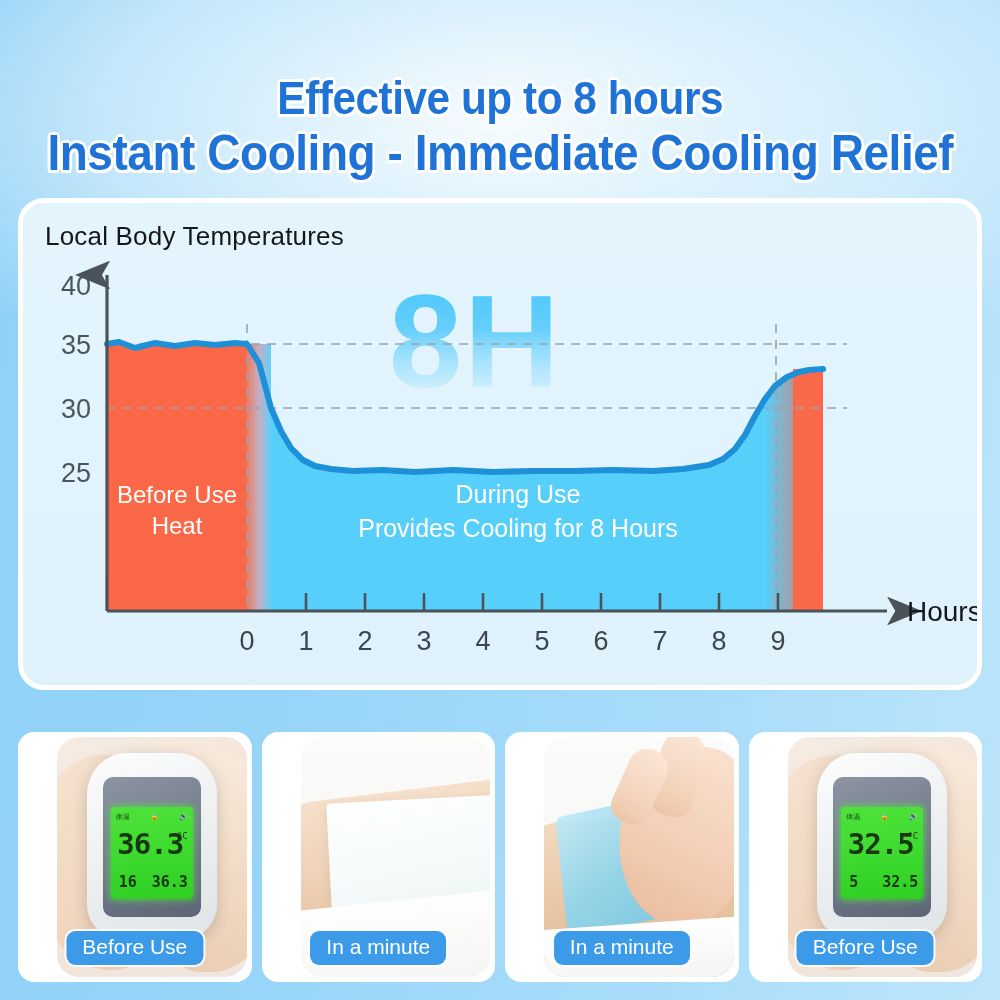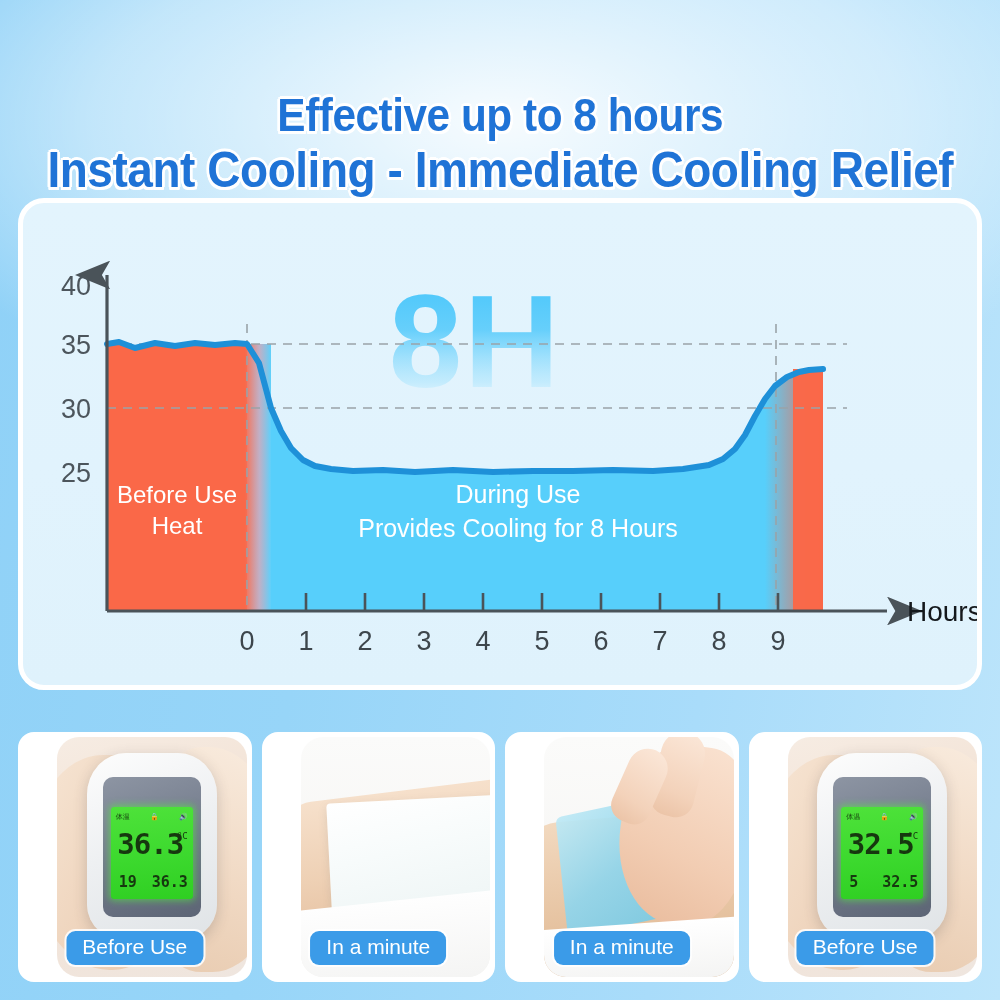--- a/index.html
+++ b/index.html
@@ -14,21 +14,21 @@
   }
 
   
   .header {
     position: absolute;
     left: 0; top: 0;
     width: 1000px; height: 196px;
     display: flex;
     flex-direction: column;
     align-items: center;
-    justify-content: flex-end;
+    justify-content: center;
     padding-top: 58px;
   }
   .title-line {
     font-weight: bold;
     color: #1f73d6;
     letter-spacing: -0.5px;
     line-height: 1.02;
     white-space: nowrap;
     transform: scaleX(0.92);
     text-shadow:
@@ -242,20 +242,21 @@
 </style>
 </head>
 <body>
 
 <div class="header">
   <div class="title-line title-1">Effective up to 8 hours</div>
   <div class="title-line title-2">Instant Cooling - Immediate Cooling Relief</div>
 </div>
 
 <div class="chart-card">
+  <div class="chart-axis-title">Local Body Temperatures</div>
 
   <svg class="chart-svg" width="954" height="482" viewBox="0 0 954 482">
     <defs>
 
       <linearGradient id="fadeOrangeToBlue" x1="0" y1="0" x2="1" y2="0">
         <stop offset="0%" stop-color="#fa6848"></stop>
         <stop offset="100%" stop-color="#57cffb"></stop>
       </linearGradient>
       <linearGradient id="fadeBlueToOrange" x1="0" y1="0" x2="1" y2="0">
         <stop offset="0%" stop-color="#57cffb"></stop>
@@ -369,21 +370,21 @@
           <div class="therm-screen-bezel">
             <div class="lcd">
               <div class="lcd-icons">
                 <span>体温</span>
                 <span>🔒</span>
                 <span>🔊</span>
               </div>
               <div class="lcd-main">36.3</div>
               <div class="lcd-unit">°C</div>
               <div class="lcd-sub">
-                <span>19</span>
+                <span>16</span>
                 <span>36.3</span>
               </div>
             </div>
           </div>
         </div>
       </div>
     </div>
     <div class="photo-badge">Before Use</div>
   </div>
 

